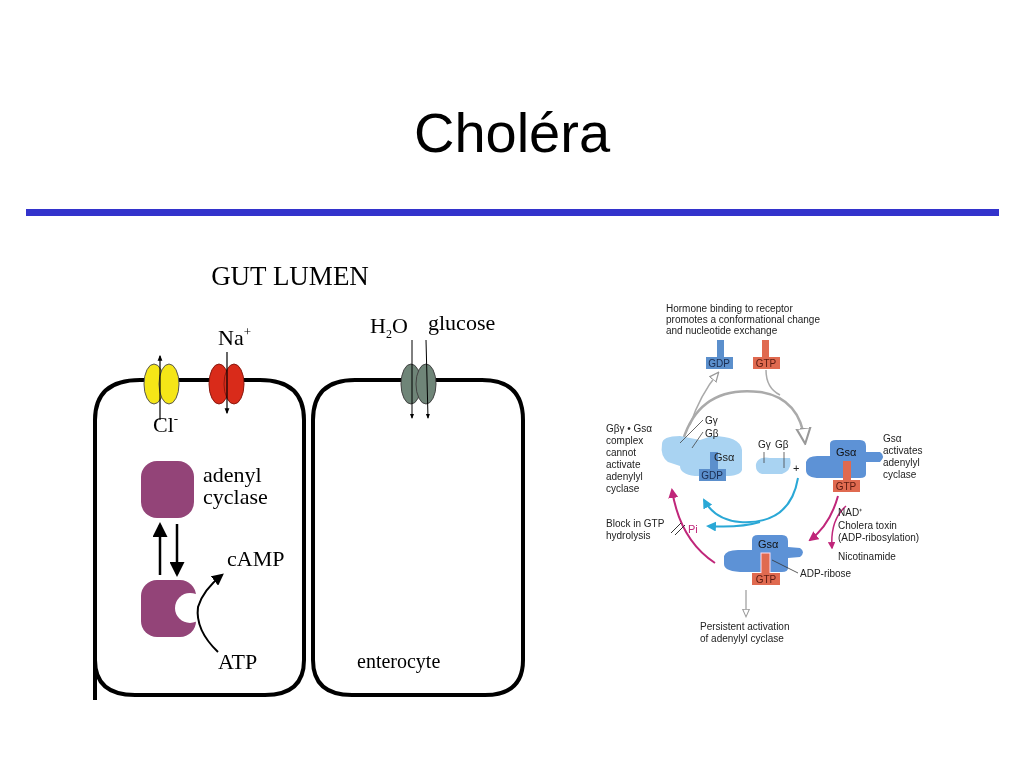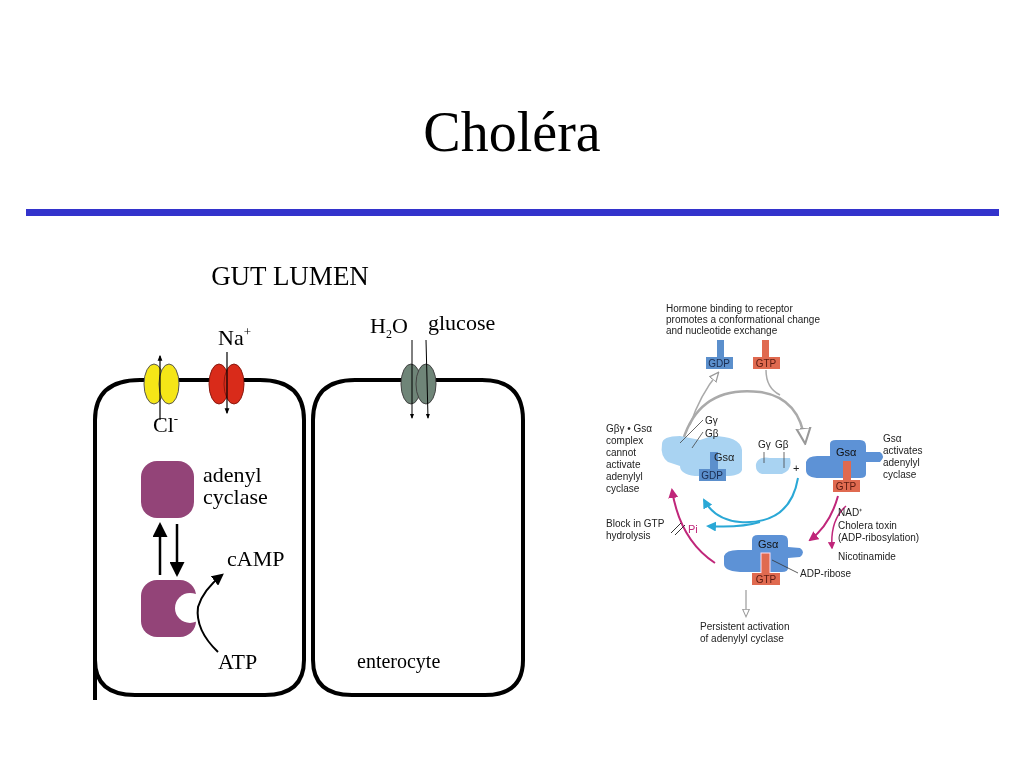--- a/index.html
+++ b/index.html
@@ -1,17 +1,17 @@
 <!DOCTYPE html>
 <html><head>
 <meta charset="utf-8">
 <style>
   html, body { margin:0; padding:0; background:#ffffff; }
   body { width:1024px; height:768px; position:relative; overflow:hidden; font-family:"Liberation Serif", serif; }
-  .title { position:absolute; left:0; width:1024px; top:100px; text-align:center; font-size:56px; color:#000; font-family:Liberation Serif, serif; }
+  .title { position:absolute; left:0; width:1024px; top:100px; text-align:center; font-size:56px; color:#000; font-family:Liberation Sans, sans-serif; }
   .rule { position:absolute; left:26px; top:209px; width:973px; height:7px; background:#3333cc; }
   svg text.serif { font-family:"Liberation Serif", serif; }
   svg text.sans { font-family:"Liberation Sans", sans-serif; }
 </style>
 </head>
 <body>
 
 <div class="title">Choléra</div>
 <div class="rule"></div>
 

